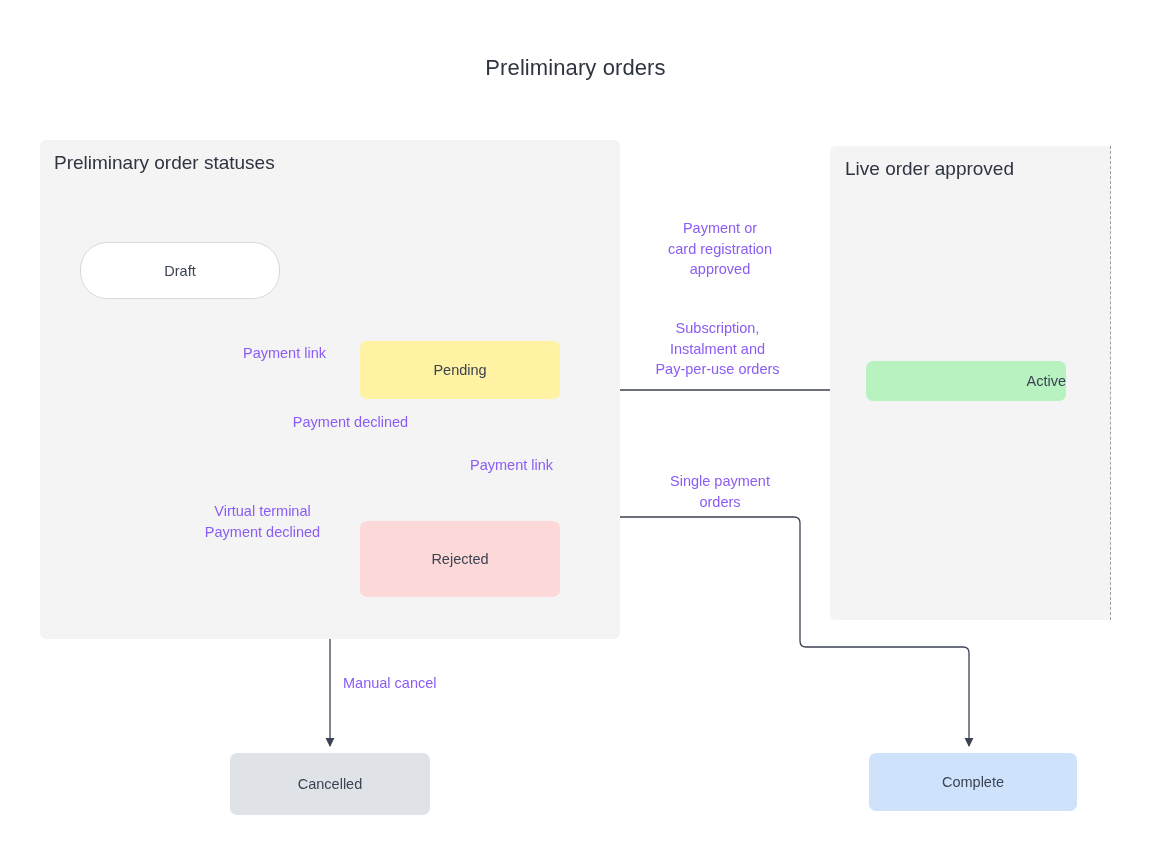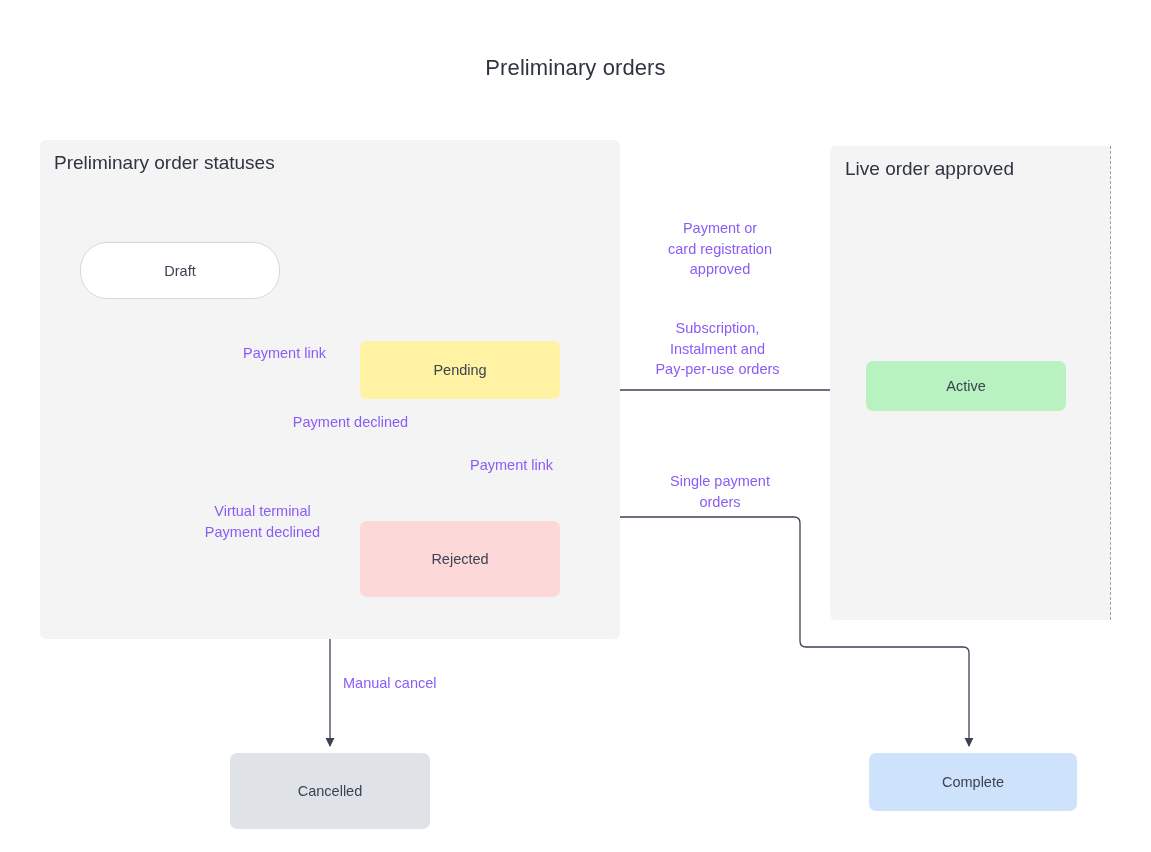--- a/index.html
+++ b/index.html
@@ -125,25 +125,25 @@
     </div>
 
     <div class="node" style="left:360px; top:341px; width:200px; height:58px; background:#fff3a3;">
       <span>Pending</span>
     </div>
 
     <div class="node" style="left:360px; top:521px; width:200px; height:76px; background:#fdd8d8;">
       <span>Rejected</span>
     </div>
 
-    <div class="node" style="left:866px; top:361px; width:200px; height:50px; background:#b8f2c0;">
+    <div class="node" style="left:866px; top:361px; width:200px; height:40px; background:#b8f2c0;justify-content:flex-end;">
       <span>Active</span>
     </div>
 
-    <div class="node" style="left:230px; top:753px; width:200px; height:76px; background:#dfe3e8;">
+    <div class="node" style="left:230px; top:753px; width:200px; height:62px; background:#dfe3e8;">
       <span>Cancelled</span>
     </div>
 
     <div class="node" style="left:869px; top:753px; width:208px; height:58px; background:#cfe2fb;">
       <span>Complete</span>
     </div>
 
     <div class="edge-label" style="left:207px; top:343px; width:155px;">Payment link</div>
 
     <div class="edge-label" style="left:263px; top:412px; width:175px;">Payment declined</div>

